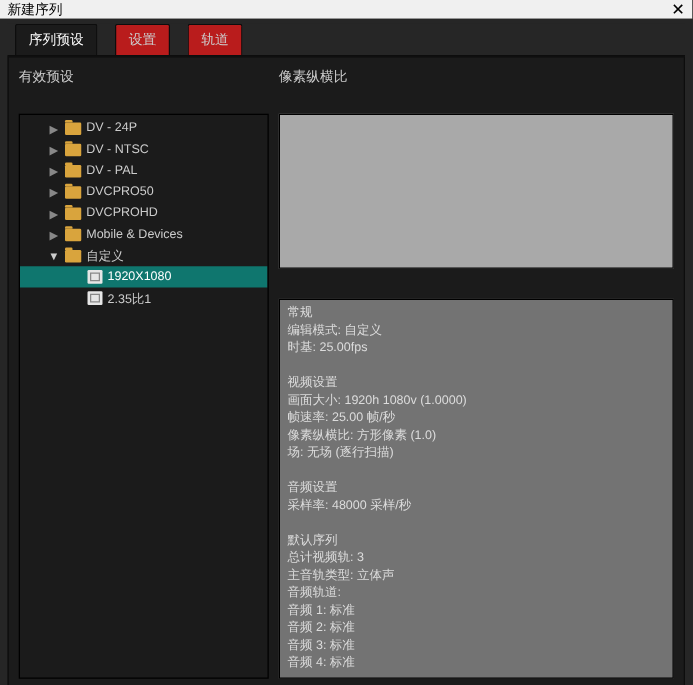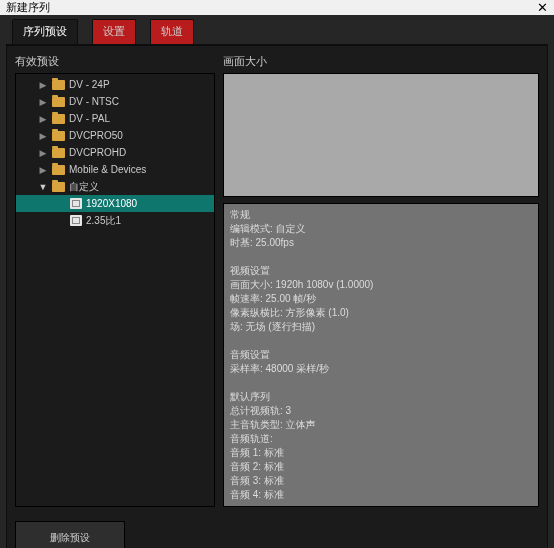--- a/index.html
+++ b/index.html
@@ -23,21 +23,21 @@
     font-size: 11px; color: #ccc; padding: 4px 10px 5px 10px;
     background: #b91c1c; border: 1px solid #0d0d0d; border-bottom: none;
     margin-right: 2px; cursor: pointer; border-radius: 2px 2px 0 0;
   }
   .tab.active { background: #1b1b1b; color: #fff; }
   .panel {
     flex: 1; border: 1px solid #0d0d0d; background: #1b1b1b;
     padding: 8px; display: flex; flex-direction: column; gap: 8px;
   }
   .columns { flex: 1; display: flex; gap: 8px; }
-  .col-left, .col-right { display: flex; flex-direction: column; }
+  .col-left, .col-right { display: flex; flex-direction: column; gap: 18px; }
   .col-left { width: 200px; }
   .col-right { flex: 1; }
   .label { font-size: 11px; color: #ccc; margin-bottom: 4px; }
   .tree-box {
     flex: 1; background: #1b1b1b; border: 1px solid #000;
     height: 344px; overflow: auto; padding: 2px 0;
   }
   .tree-row {
     display: flex; align-items: center; height: 17px;
     color: #ccc; font-size: 10px; cursor: default; gap: 4px;
@@ -140,21 +140,21 @@
               </div>
               <div class="tree-row indent2">
                 <span class="arrow"></span>
                 <span class="preset-icon"></span>
                 <span>2.35比1</span>
               </div>
             </div>
         </div>
 
         <div class="col-right">
-          <div class="label">画面大小</div>
+          <div class="label">像素纵横比</div>
           <div class="presetvis"></div>
           <div class="desc">常规
 编辑模式: 自定义
 时基: 25.00fps
 
 视频设置
 画面大小: 1920h 1080v (1.0000)
 帧速率: 25.00 帧/秒
 像素纵横比: 方形像素 (1.0)
 场: 无场 (逐行扫描)

